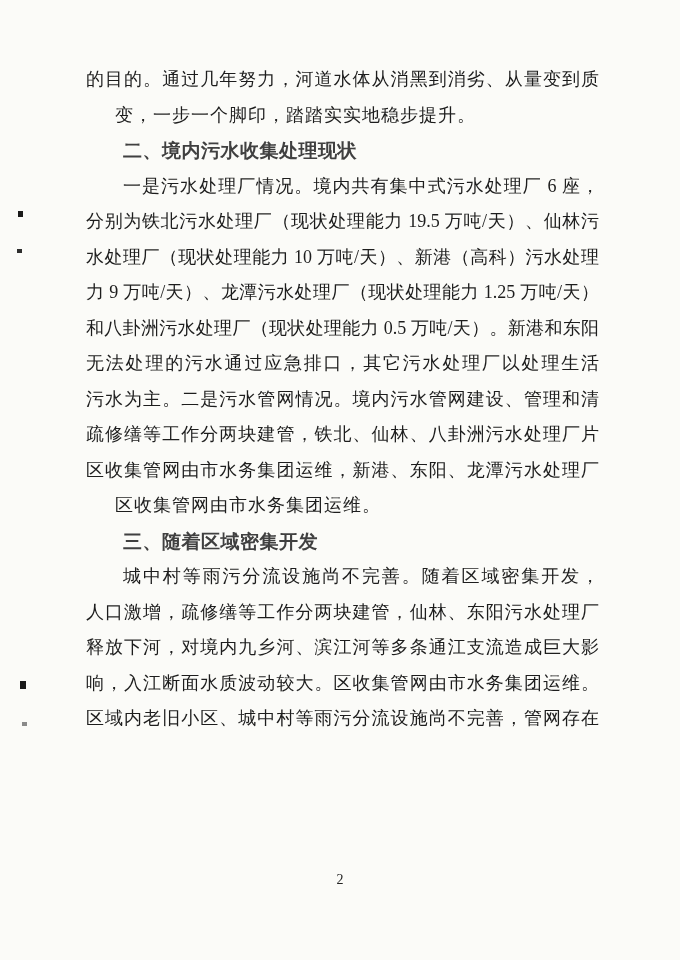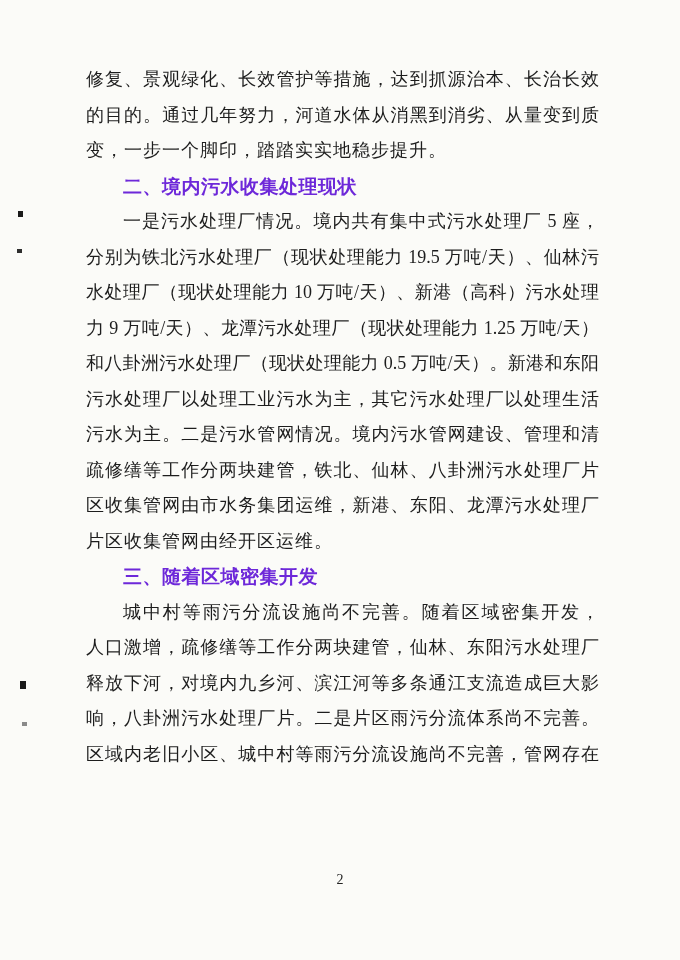--- a/index.html
+++ b/index.html
@@ -25,27 +25,28 @@
     color: #1d1d1d;
     text-align: justify;
     text-align-last: justify;
     white-space: nowrap;
     overflow: visible;
   }
   .line.left {
     text-align: left;
     text-align-last: left;
     letter-spacing: 1px;
+    margin-left: 29px;
   }
   .line.indent { text-indent: 37px; }
   .line.heading {
     font-family: "Liberation Sans", "DejaVu Sans", sans-serif;
     font-weight: 700;
     font-size: 19px;
-    color: #6d28d9;
+    color: #404040;
     text-indent: 37px;
     text-align: right;
     text-align-last: left;
     letter-spacing: 0.5px;
   }
   .page-number {
     position: absolute;
     top: 872px; left: 0;
     width: 680px;
     text-align: center;
@@ -65,37 +66,36 @@
 <body>
 
 <div class="page">
 
   <span class="artifact dot-1"></span>
   <span class="artifact dot-2"></span>
   <span class="artifact dot-3"></span>
   <span class="artifact dot-4"></span>
 
   <div class="text-block">
-    <div class="line">修复、景观绿化、长效管护等措施，达到抓源治本、长治长效</div>
     <div class="line">的目的。通过几年努力，河道水体从消黑到消劣、从量变到质</div>
     <div class="line left">变，一步一个脚印，踏踏实实地稳步提升。</div>
     <div class="line heading">二、境内污水收集处理现状</div>
-    <div class="line indent">一是污水处理厂情况。境内共有集中式污水处理厂 5 座，</div>
+    <div class="line indent">一是污水处理厂情况。境内共有集中式污水处理厂 6 座，</div>
     <div class="line">分别为铁北污水处理厂（现状处理能力 19.5 万吨/天）、仙林污</div>
     <div class="line">水处理厂（现状处理能力 10 万吨/天）、新港（高科）污水处理</div>
     <div class="line">力 9 万吨/天）、龙潭污水处理厂（现状处理能力 1.25 万吨/天）</div>
     <div class="line">和八卦洲污水处理厂（现状处理能力 0.5 万吨/天）。新港和东阳</div>
-    <div class="line">污水处理厂以处理工业污水为主，其它污水处理厂以处理生活</div>
+    <div class="line">无法处理的污水通过应急排口，其它污水处理厂以处理生活</div>
     <div class="line">污水为主。二是污水管网情况。境内污水管网建设、管理和清</div>
     <div class="line">疏修缮等工作分两块建管，铁北、仙林、八卦洲污水处理厂片</div>
     <div class="line">区收集管网由市水务集团运维，新港、东阳、龙潭污水处理厂</div>
-    <div class="line left">片区收集管网由经开区运维。</div>
+    <div class="line left">区收集管网由市水务集团运维。</div>
     <div class="line heading">三、随着区域密集开发</div>
     <div class="line indent">城中村等雨污分流设施尚不完善。随着区域密集开发，</div>
     <div class="line">人口激增，疏修缮等工作分两块建管，仙林、东阳污水处理厂</div>
     <div class="line">释放下河，对境内九乡河、滨江河等多条通江支流造成巨大影</div>
-    <div class="line">响，八卦洲污水处理厂片。二是片区雨污分流体系尚不完善。</div>
+    <div class="line">响，入江断面水质波动较大。区收集管网由市水务集团运维。</div>
     <div class="line">区域内老旧小区、城中村等雨污分流设施尚不完善，管网存在</div>
   </div>
 
   <div class="page-number">2</div>
 
 </div>
 
 </body></html>

